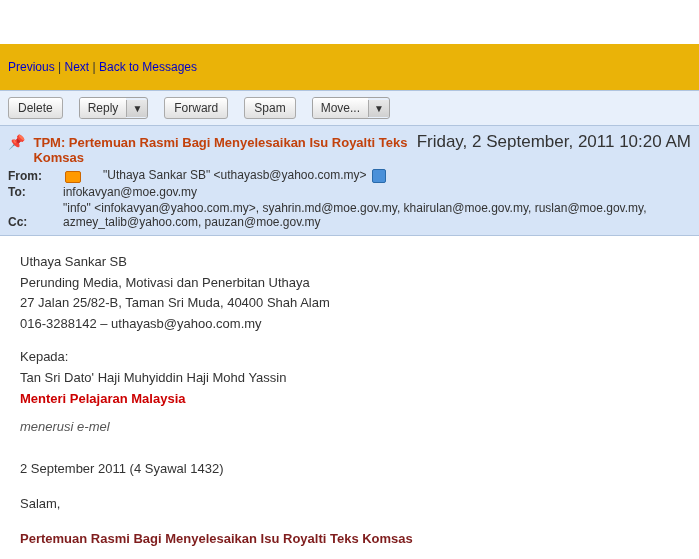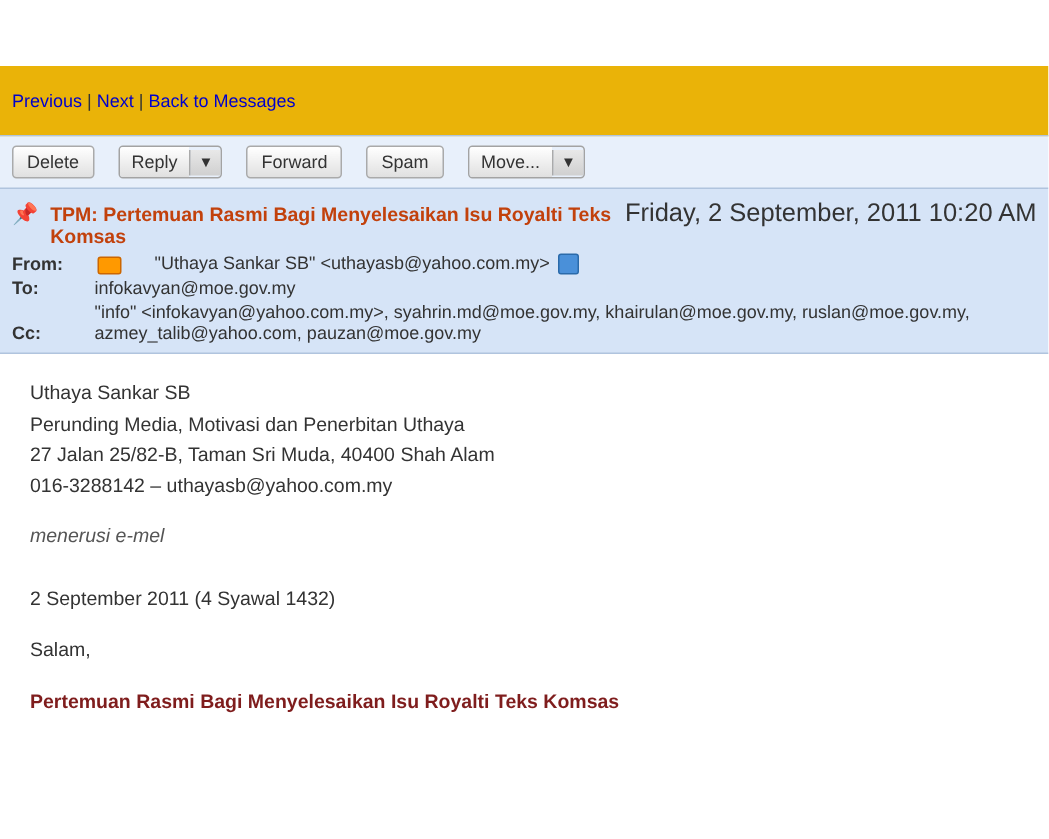--- a/index.html
+++ b/index.html
@@ -244,20 +244,25 @@
 </div>
 
 <div class="email-body">
   <div class="sender-block">
     <div>Uthaya Sankar SB</div>
     <div>Perunding Media, Motivasi dan Penerbitan Uthaya</div>
     <div>27 Jalan 25/82-B, Taman Sri Muda, 40400 Shah Alam</div>
     <div>016-3288142 – uthayasb@yahoo.com.my</div>
   </div>
 
+  <div class="recipient-block">
+    <div>Kepada:</div>
+    <div>Tan Sri Dato' Haji Muhyiddin Haji Mohd Yassin</div>
+    <div class="red-bold">Menteri Pelajaran Malaysia</div>
+  </div>
 
   <div class="date-line">
     <div class="italic-text">menerusi e-mel</div>
     <br>
     <div>2 September 2011 (4 Syawal 1432)</div>
   </div>
 
   <div class="salutation">
     <div>Salam,</div>
   </div>

